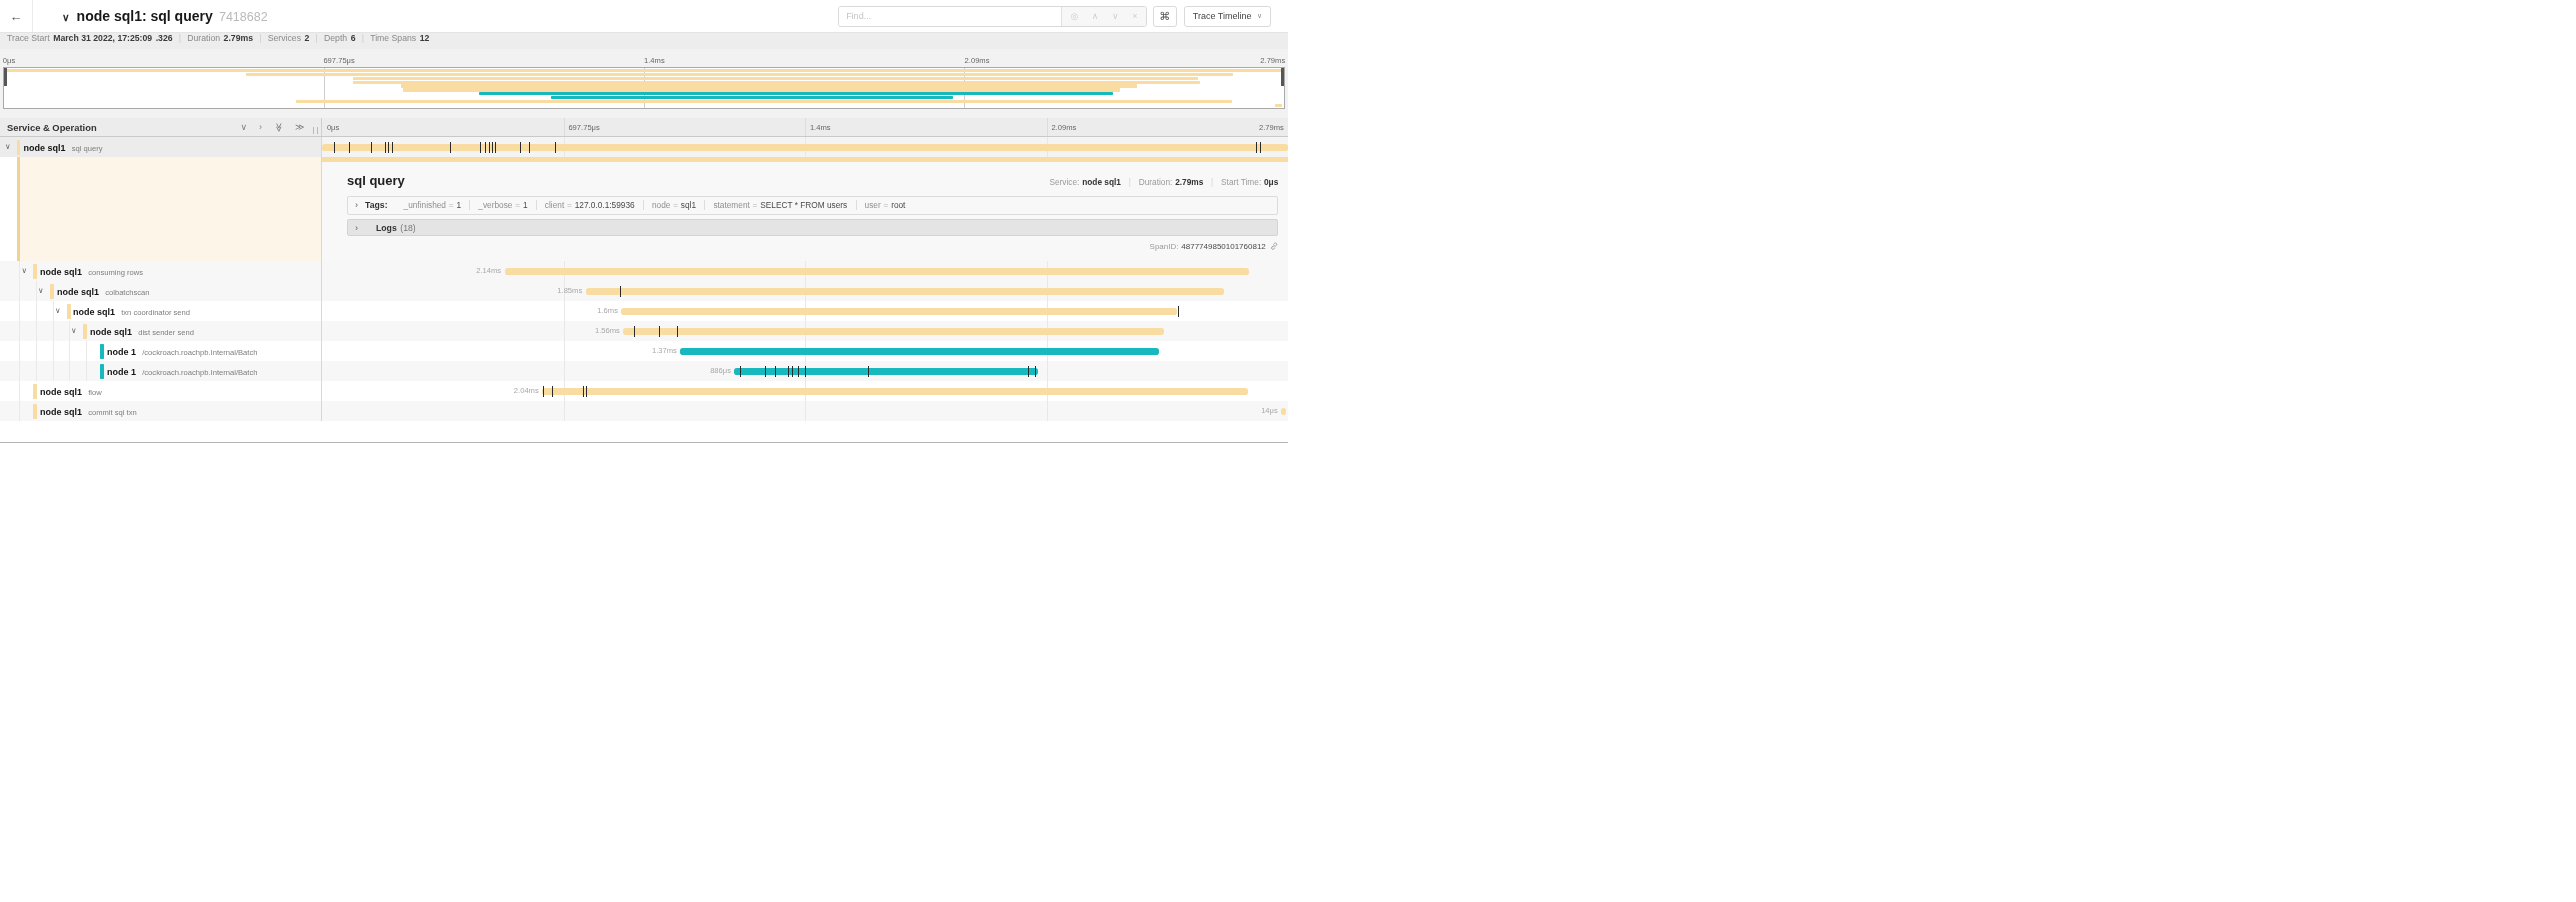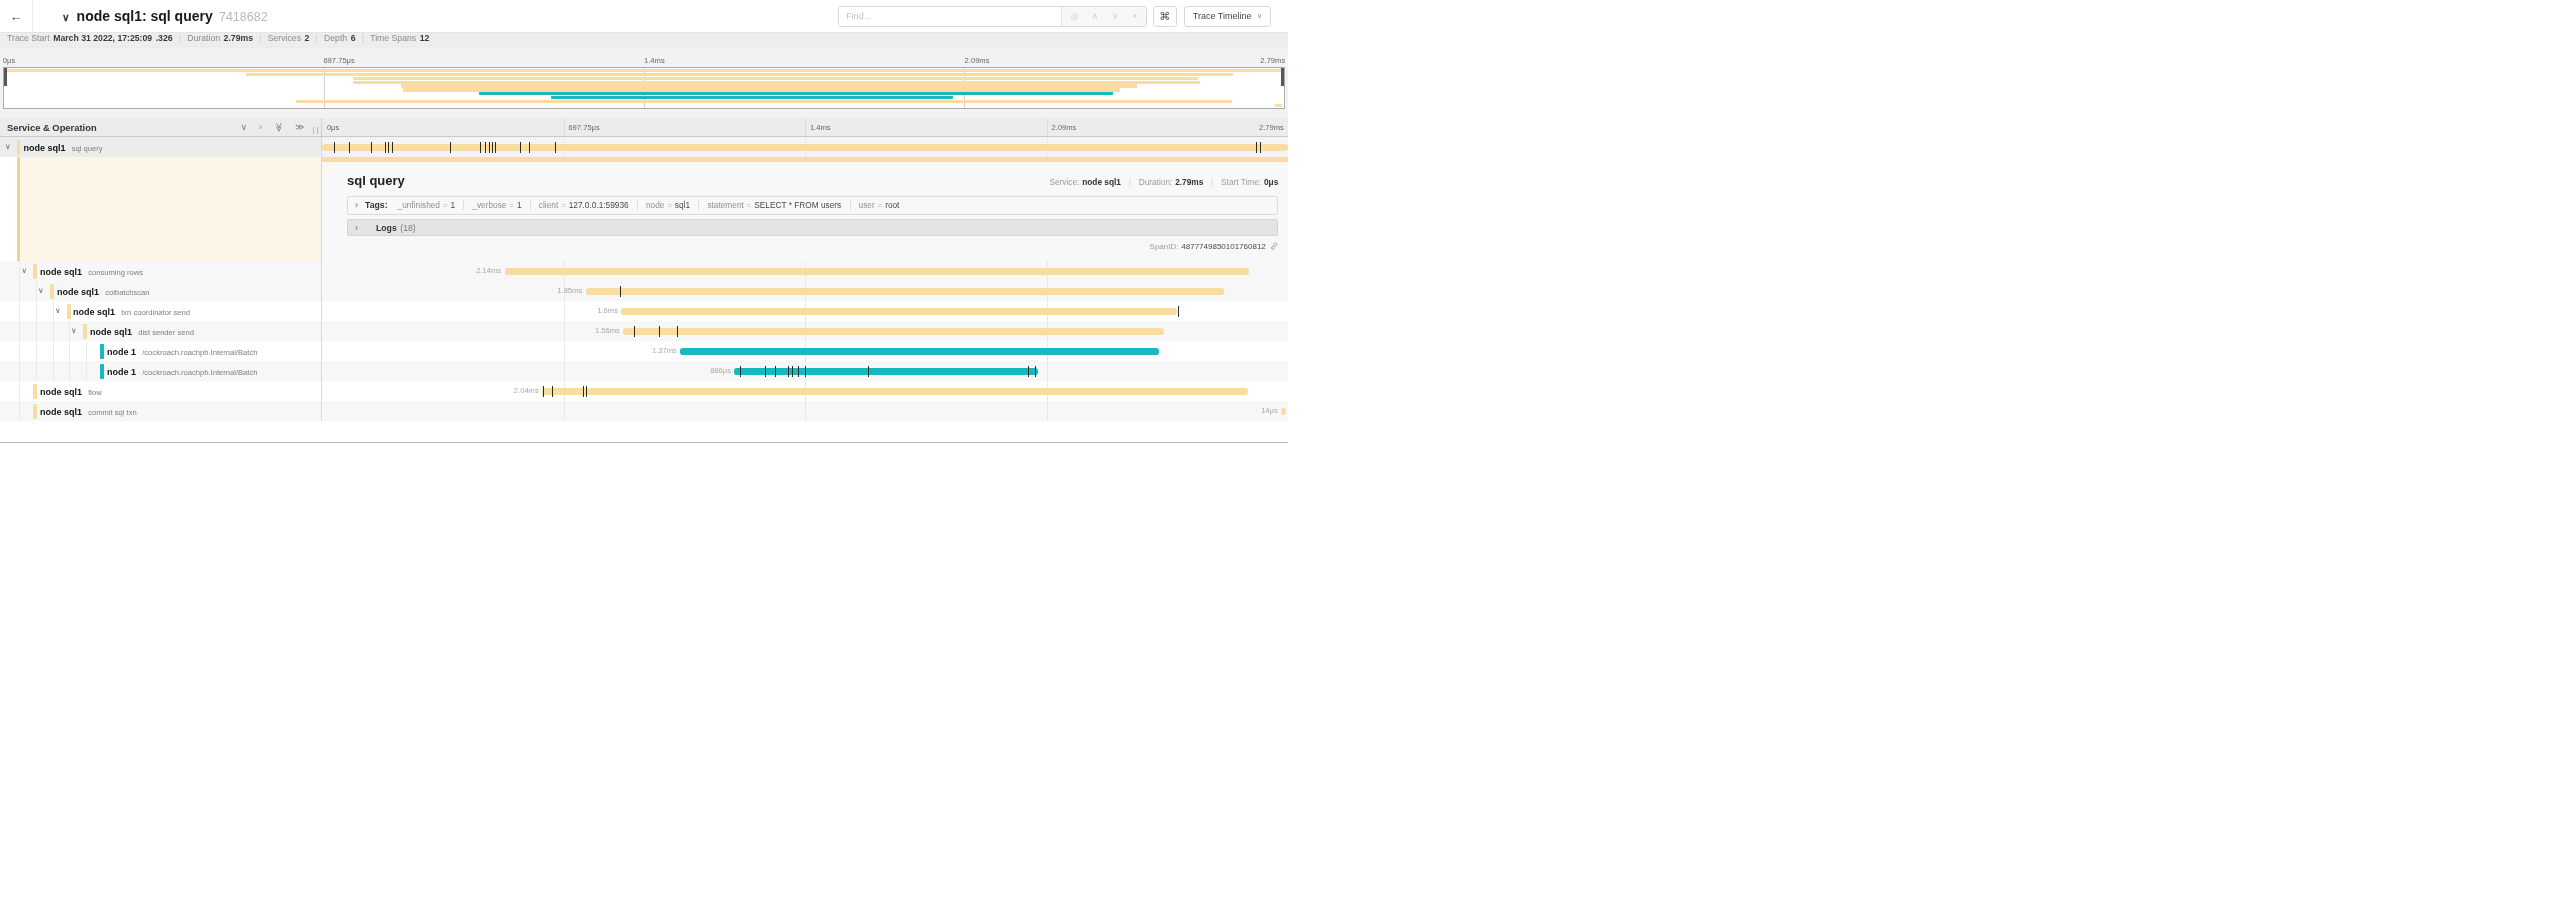--- a/index.html
+++ b/index.html
@@ -84,21 +84,21 @@
   .detail-right{flex:1;background:#f8f8f8;position:relative;padding:0 9.7px 0 25px;box-sizing:border-box;}
   .detail-accent{position:absolute;left:0;right:0;top:0;height:4.2px;background:#F8DCA1;}
   .detail-head{padding-top:15.3px;display:flex;justify-content:space-between;align-items:baseline;}
   .detail-title{font-size:13px;font-weight:700;color:#222;}
   .detail-meta{font-size:8.3px;color:#9a9a9a;}
   .detail-meta b{color:#333;font-weight:700;margin-left:2.8px;}
   .dm-sep{color:#d5d5d5;margin:0 5.5px;}
   .tags-row{margin-top:8.3px;height:18.7px;border:0.7px solid #dcdcdc;border-radius:2.1px;display:flex;align-items:center;
             padding:0 7px;font-size:8.3px;box-sizing:border-box;cursor:pointer;}
   .row-chev{color:#555;margin-right:7px;font-size:9px;}
-  .tags-title{font-weight:700;color:#333;font-size:8.7px;margin-right:10px;}
+  .tags-title{font-weight:700;color:#333;font-size:8.7px;margin-right:16px;}
   .tag-key{color:#8f8f8f;}
   .tag-eq{color:#b5b5b5;margin:0 2.8px;}
   .tag-val{color:#4a4a4a;}
   .tag-div{width:0.7px;height:9.7px;background:#dddddd;margin:0 8.3px;}
   .logs-row{margin-top:4.2px;height:17.3px;background:#e4e4e4;border:0.7px solid #d3d3d3;border-radius:2.1px;display:flex;
             align-items:center;padding:0 7px;font-size:8.7px;box-sizing:border-box;cursor:pointer;}
   .logs-title{font-weight:700;color:#333;margin-left:11px;}
   .logs-count{color:#777;margin-left:3.5px;font-weight:400;}
   .spanid-row{margin-top:5.5px;text-align:right;font-size:8px;color:#9a9a9a;}
   .spanid-val{color:#4a4a4a;margin-left:2.8px;}

